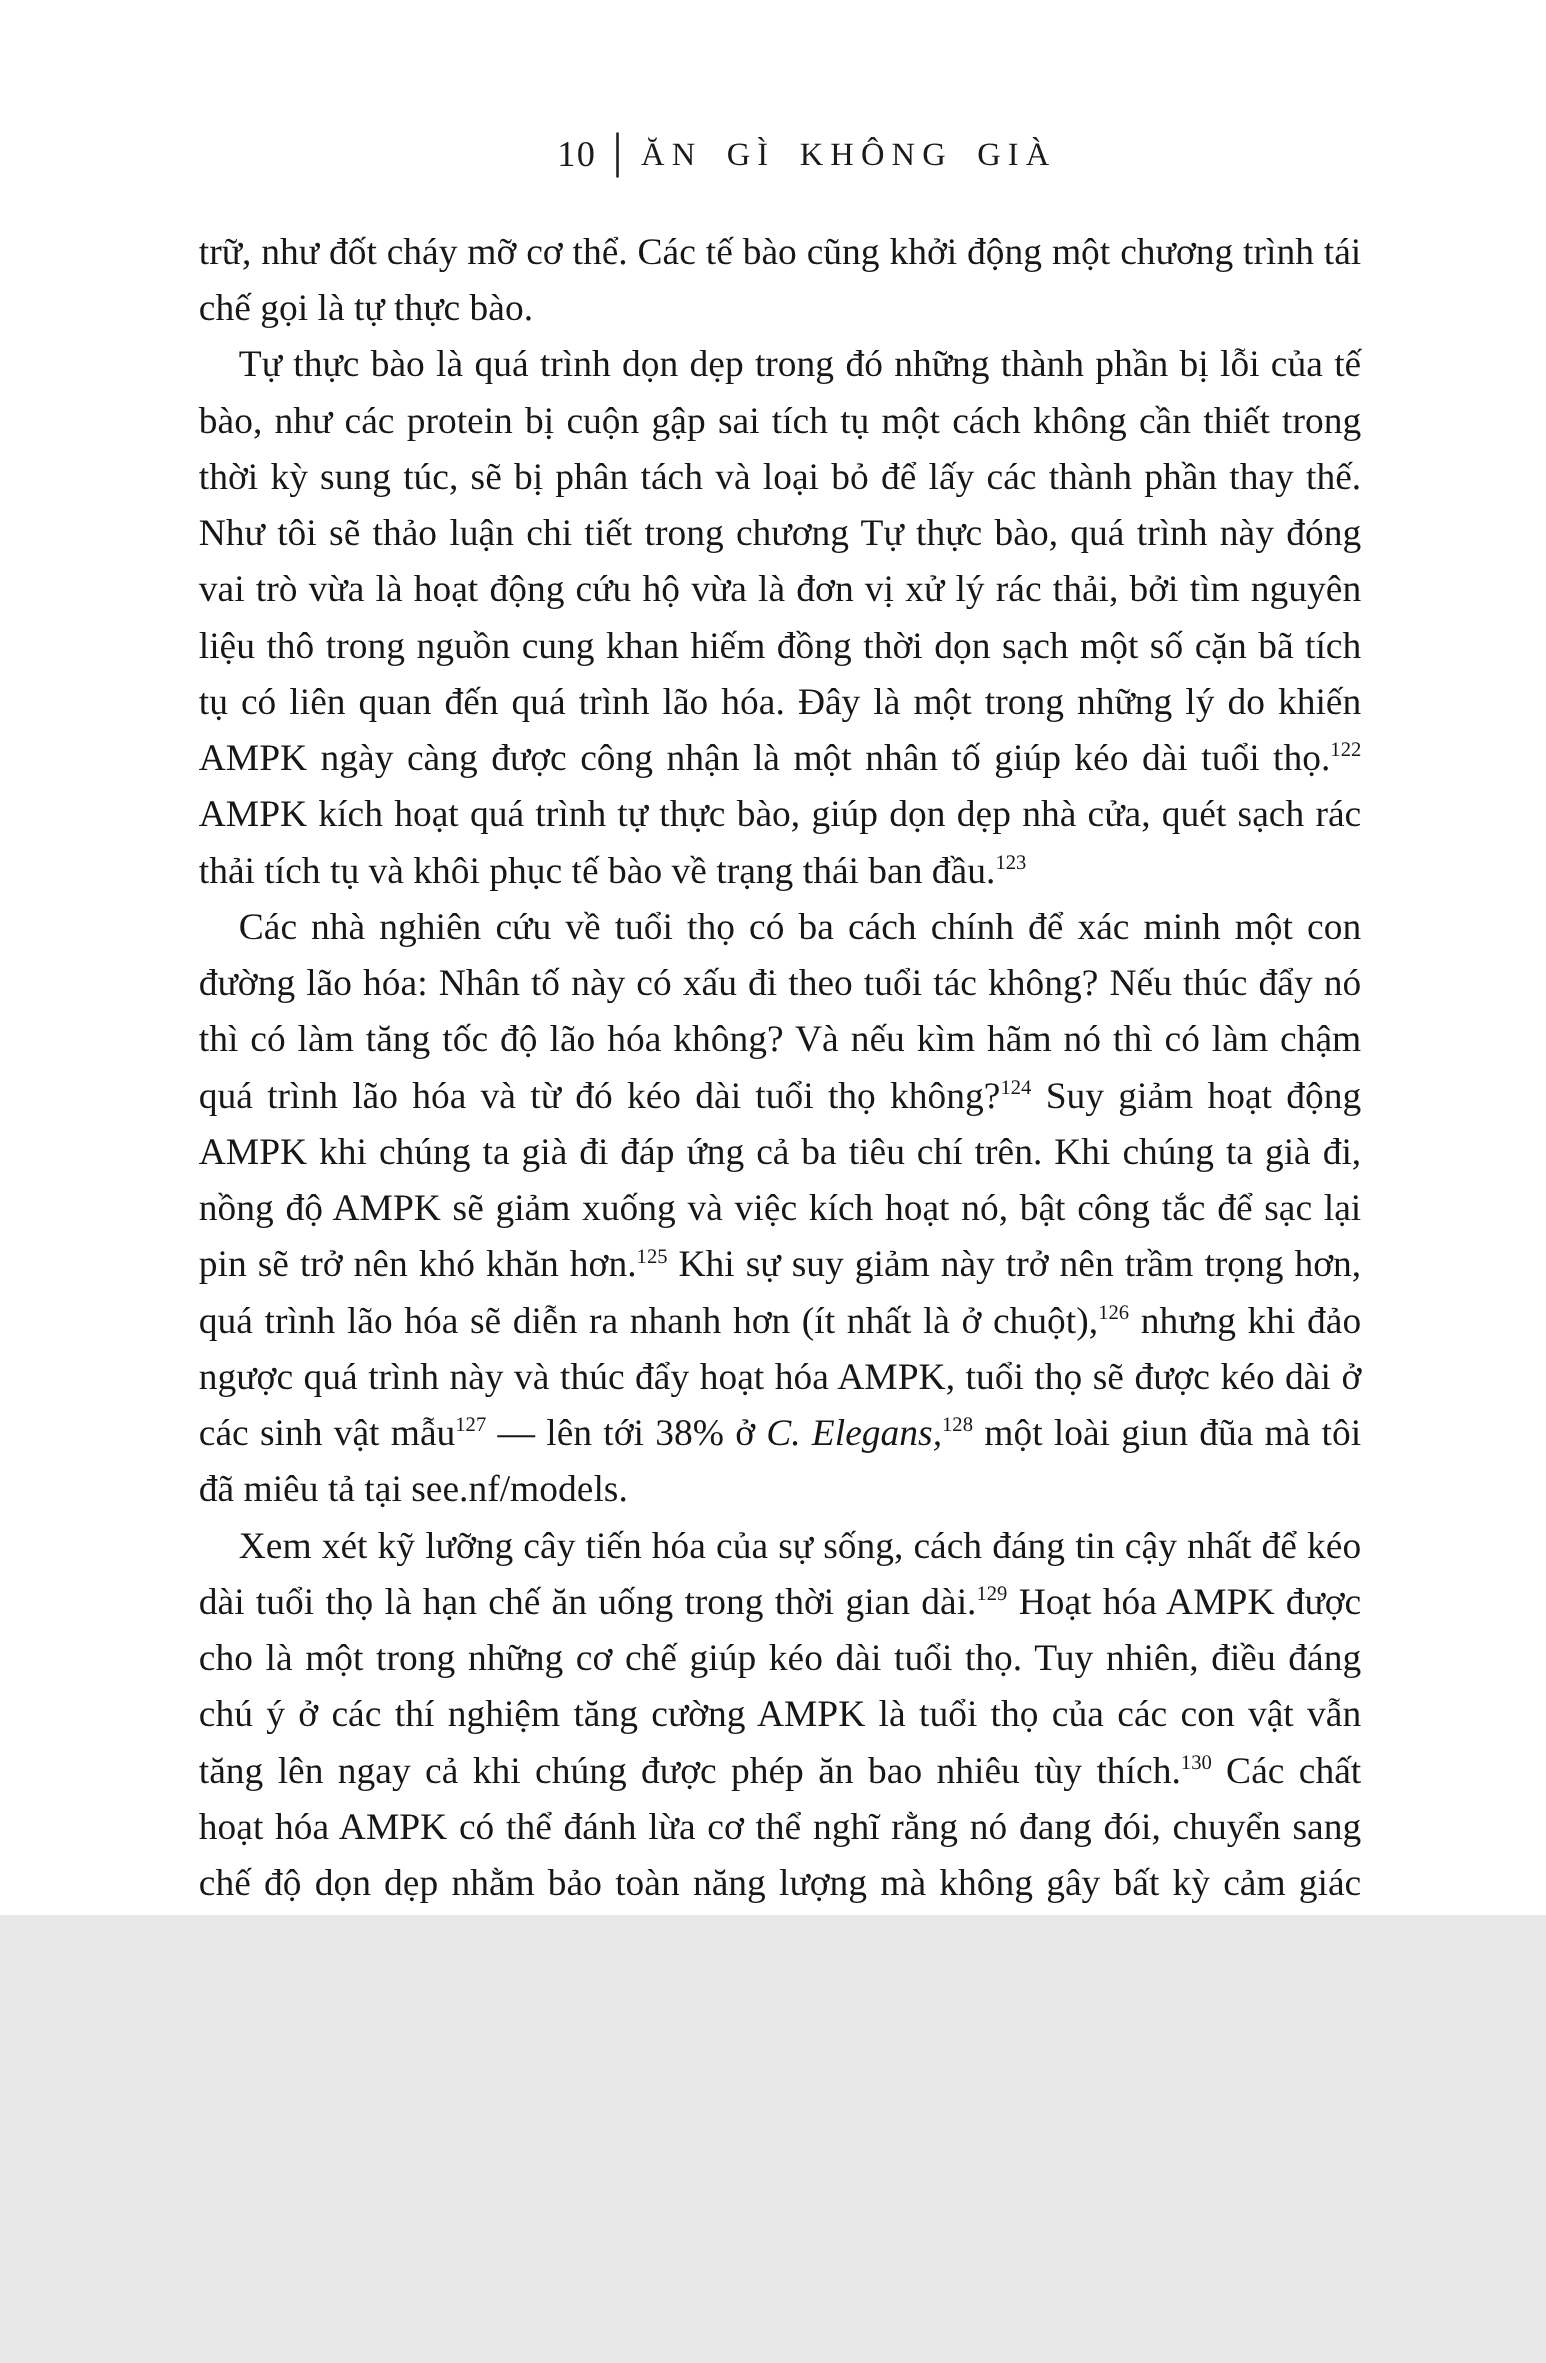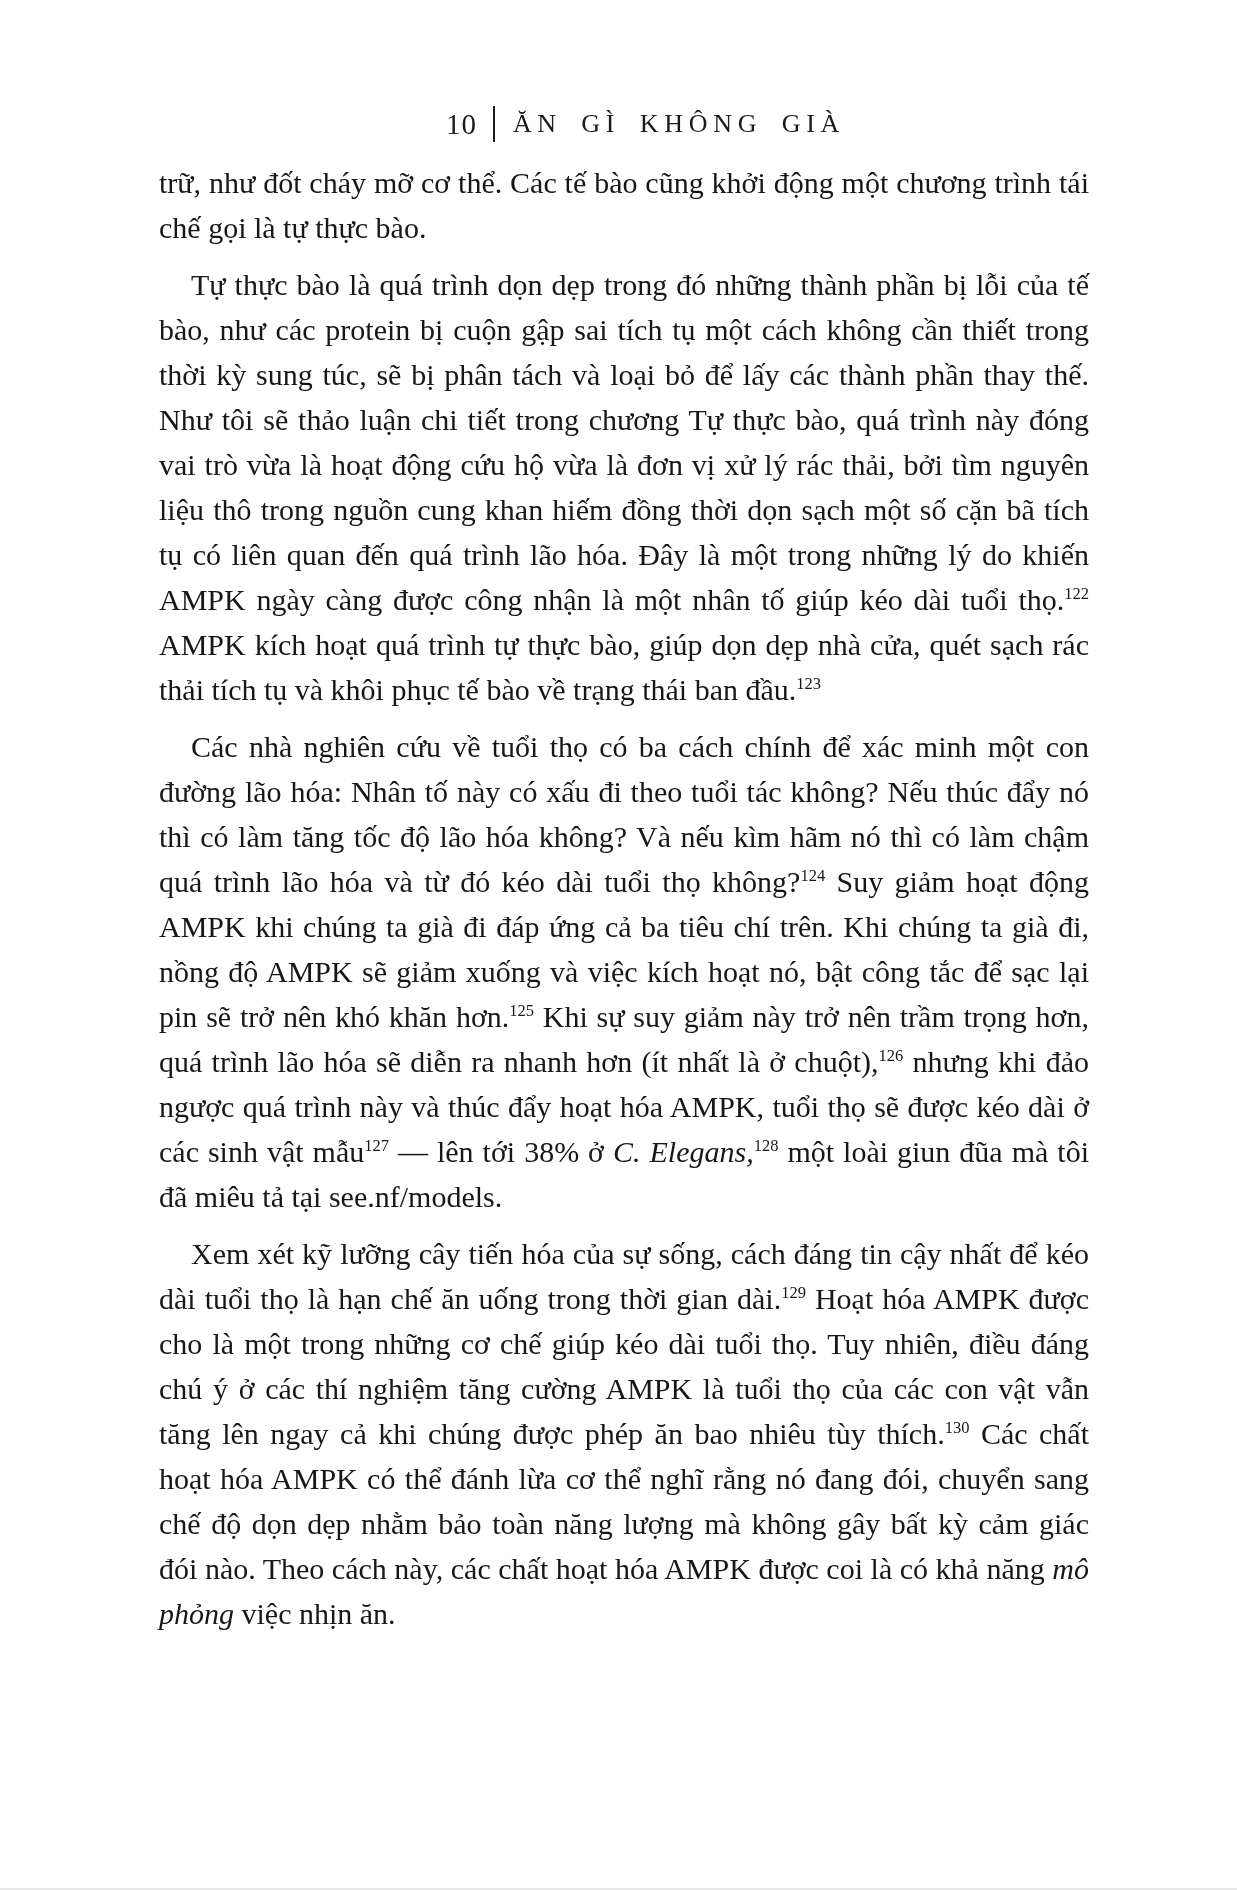--- a/index.html
+++ b/index.html
@@ -3,21 +3,21 @@
 <meta charset="utf-8">
 <style>
   html, body {
     margin: 0;
     padding: 0;
     background: #e8e8e8;
   }
   .page {
     position: relative;
     width: 1237px;
-    height: 1888px;
+    height: 1532px;
     margin: 0 auto;
     background: #ffffff;
     color: #171717;
     overflow: hidden;
   }
   .running-header {
     position: absolute;
     top: 106px;
     left: 0;
     right: 0;
@@ -42,36 +42,35 @@
   }
   .running-header .title {
     font-size: 26px;
     letter-spacing: 0.22em;
     word-spacing: 0.28em;
     text-transform: uppercase;
     vertical-align: middle;
   }
   .body-text {
     position: absolute;
-    top: 160px;
+    top: 179px;
     left: 159px;
     width: 930px;
     font-family: "Liberation Serif", "DejaVu Serif", serif;
     font-size: 30px;
     line-height: 45px;
     text-align: justify;
     color: #171717;
   }
   .body-text p {
     margin: 0;
     padding: 0;
   }
   .body-text p.indent {
     text-indent: 32px;
-    margin-top: 12px;
   }
   .body-text sup {
     font-size: 0.55em;
     line-height: 0;
     vertical-align: super;
     letter-spacing: 0;
   }
   .body-text em {
   }
 </style>

